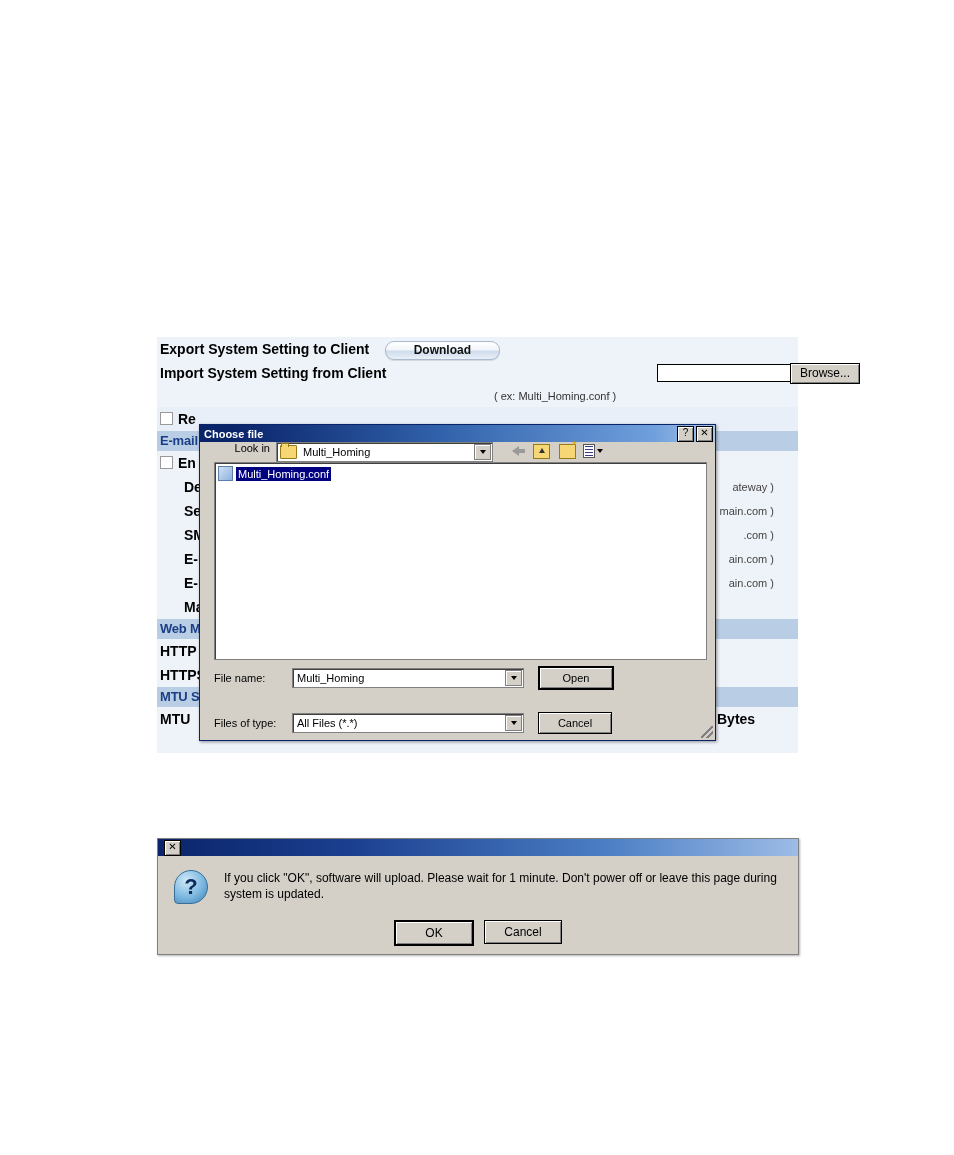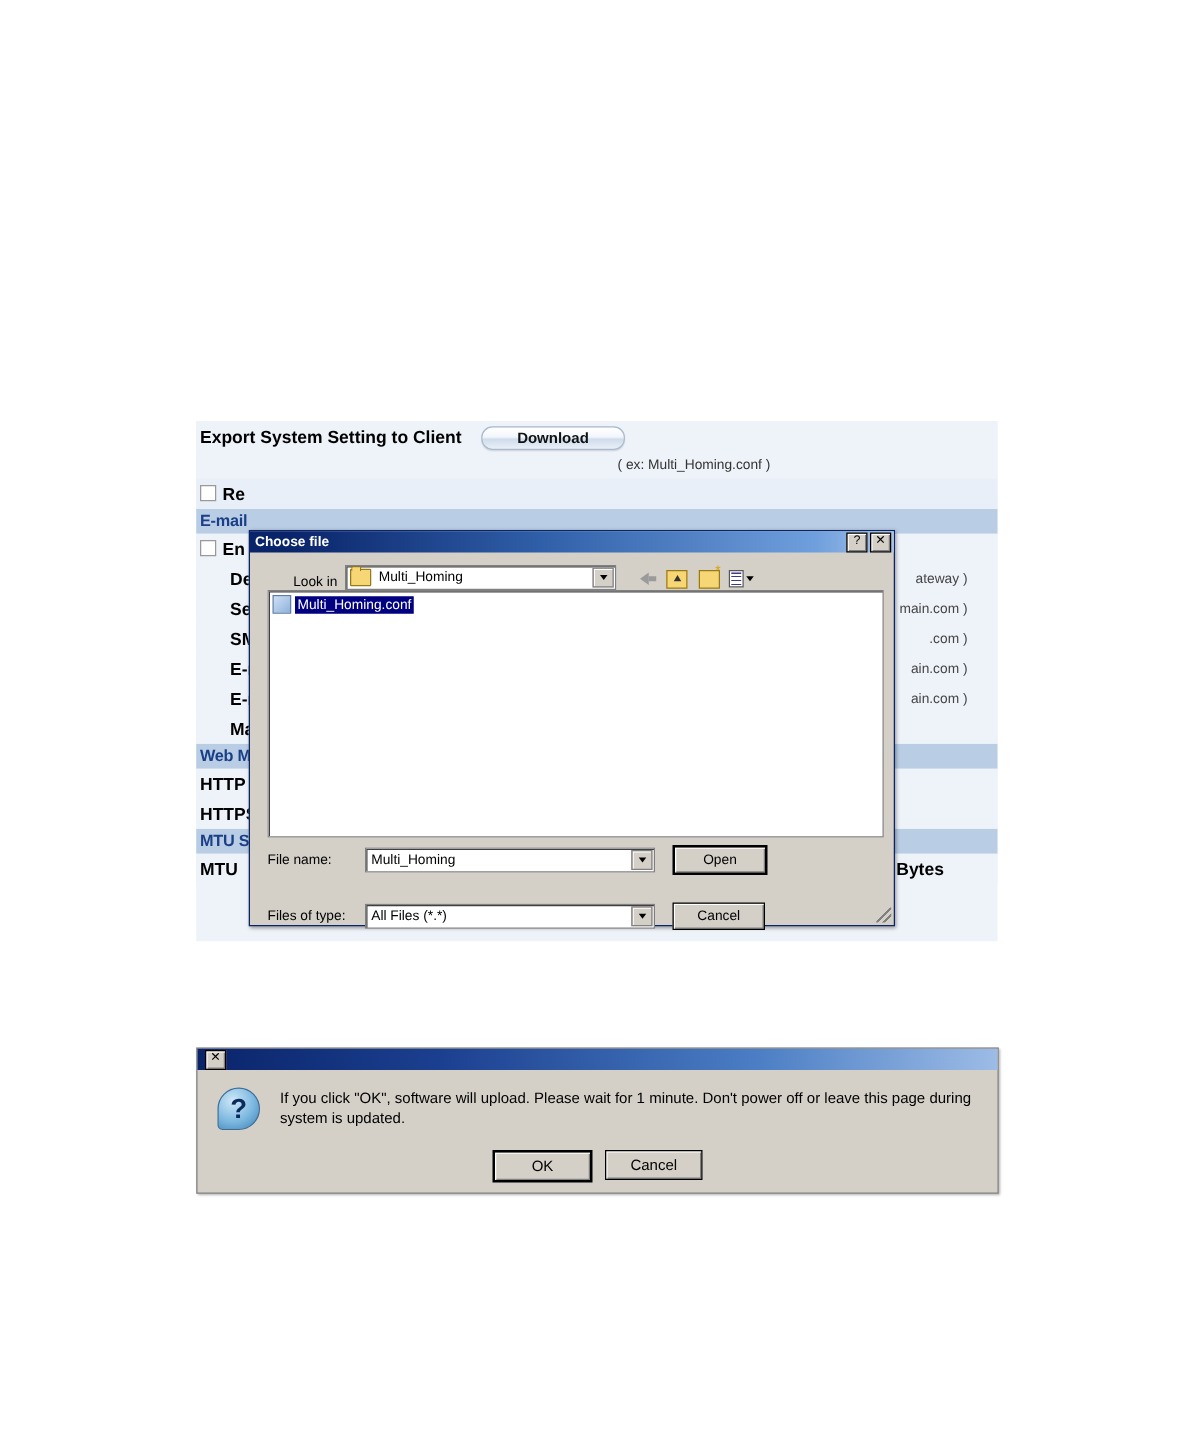--- a/index.html
+++ b/index.html
@@ -81,21 +81,21 @@
   }
   #cf-title{color:#fff;font-size:11px;font-weight:bold;flex:1;}
   .tbtn{
     width:15px;height:14px;margin-left:2px;
     background:#d4d0c8;border:1px solid #000;
     box-shadow:inset 1px 1px 0 #fff, inset -1px -1px 0 #808080;
     font-size:10px;line-height:12px;text-align:center;color:#000;
     font-family:"Liberation Sans",sans-serif;cursor:default;
   }
   #cf-lookin-bar{
-    height:30px;display:flex;align-items:flex-end;padding-left:8px;
+    height:20px;display:flex;align-items:flex-start;padding-left:8px;
   }
   #cf-lookin-label{font-size:11px;color:#000;width:62px;text-align:right;padding-right:6px;}
   .combo{
     height:18px;background:#fff;border:1px solid #808080;
     box-shadow:inset 1px 1px 0 #404040;
     display:flex;align-items:center;position:relative;
   }
   .combo .cval{font-size:11px;color:#000;padding-left:4px;white-space:nowrap;}
   .combo .carrow{
     position:absolute;right:1px;top:1px;width:15px;height:14px;
@@ -219,20 +219,25 @@
 <body>
 
 <div id="config-page">
 
 
   <div class="row alt">
     <span class="lbl">Export System Setting to Client</span>
     <span class="dl-btn">Download</span>
   </div>
 
+  <div class="row alt">
+    <span class="lbl">Import System Setting from Client</span>
+    <span class="txtbox"></span>
+    <span class="brw-btn">Browse...</span>
+  </div>
 
   <div class="hintline">( ex: Multi_Homing.conf )</div>
 
   <div class="row">
     <span class="chk"></span><span class="lbl">Re</span>
   </div>
 
   <div class="sec-header">E-mail</div>
 
   <div class="row alt">

